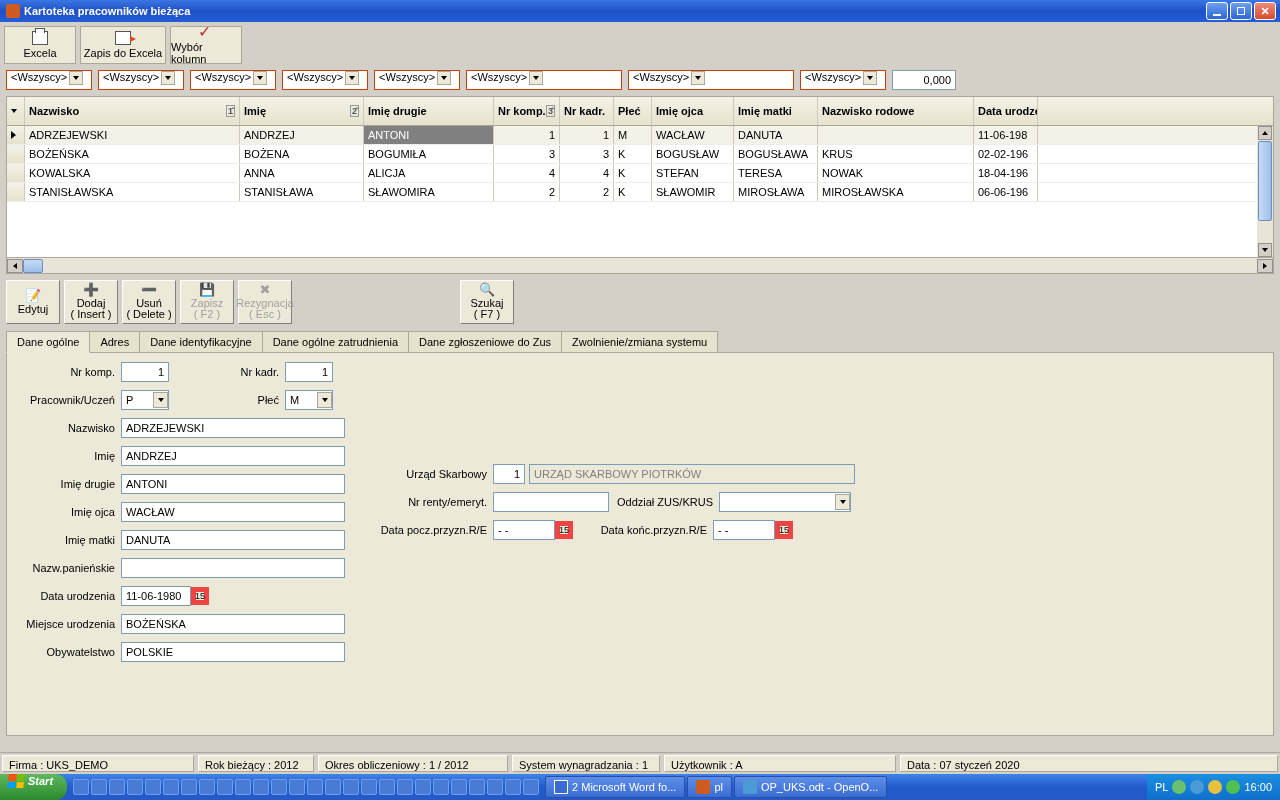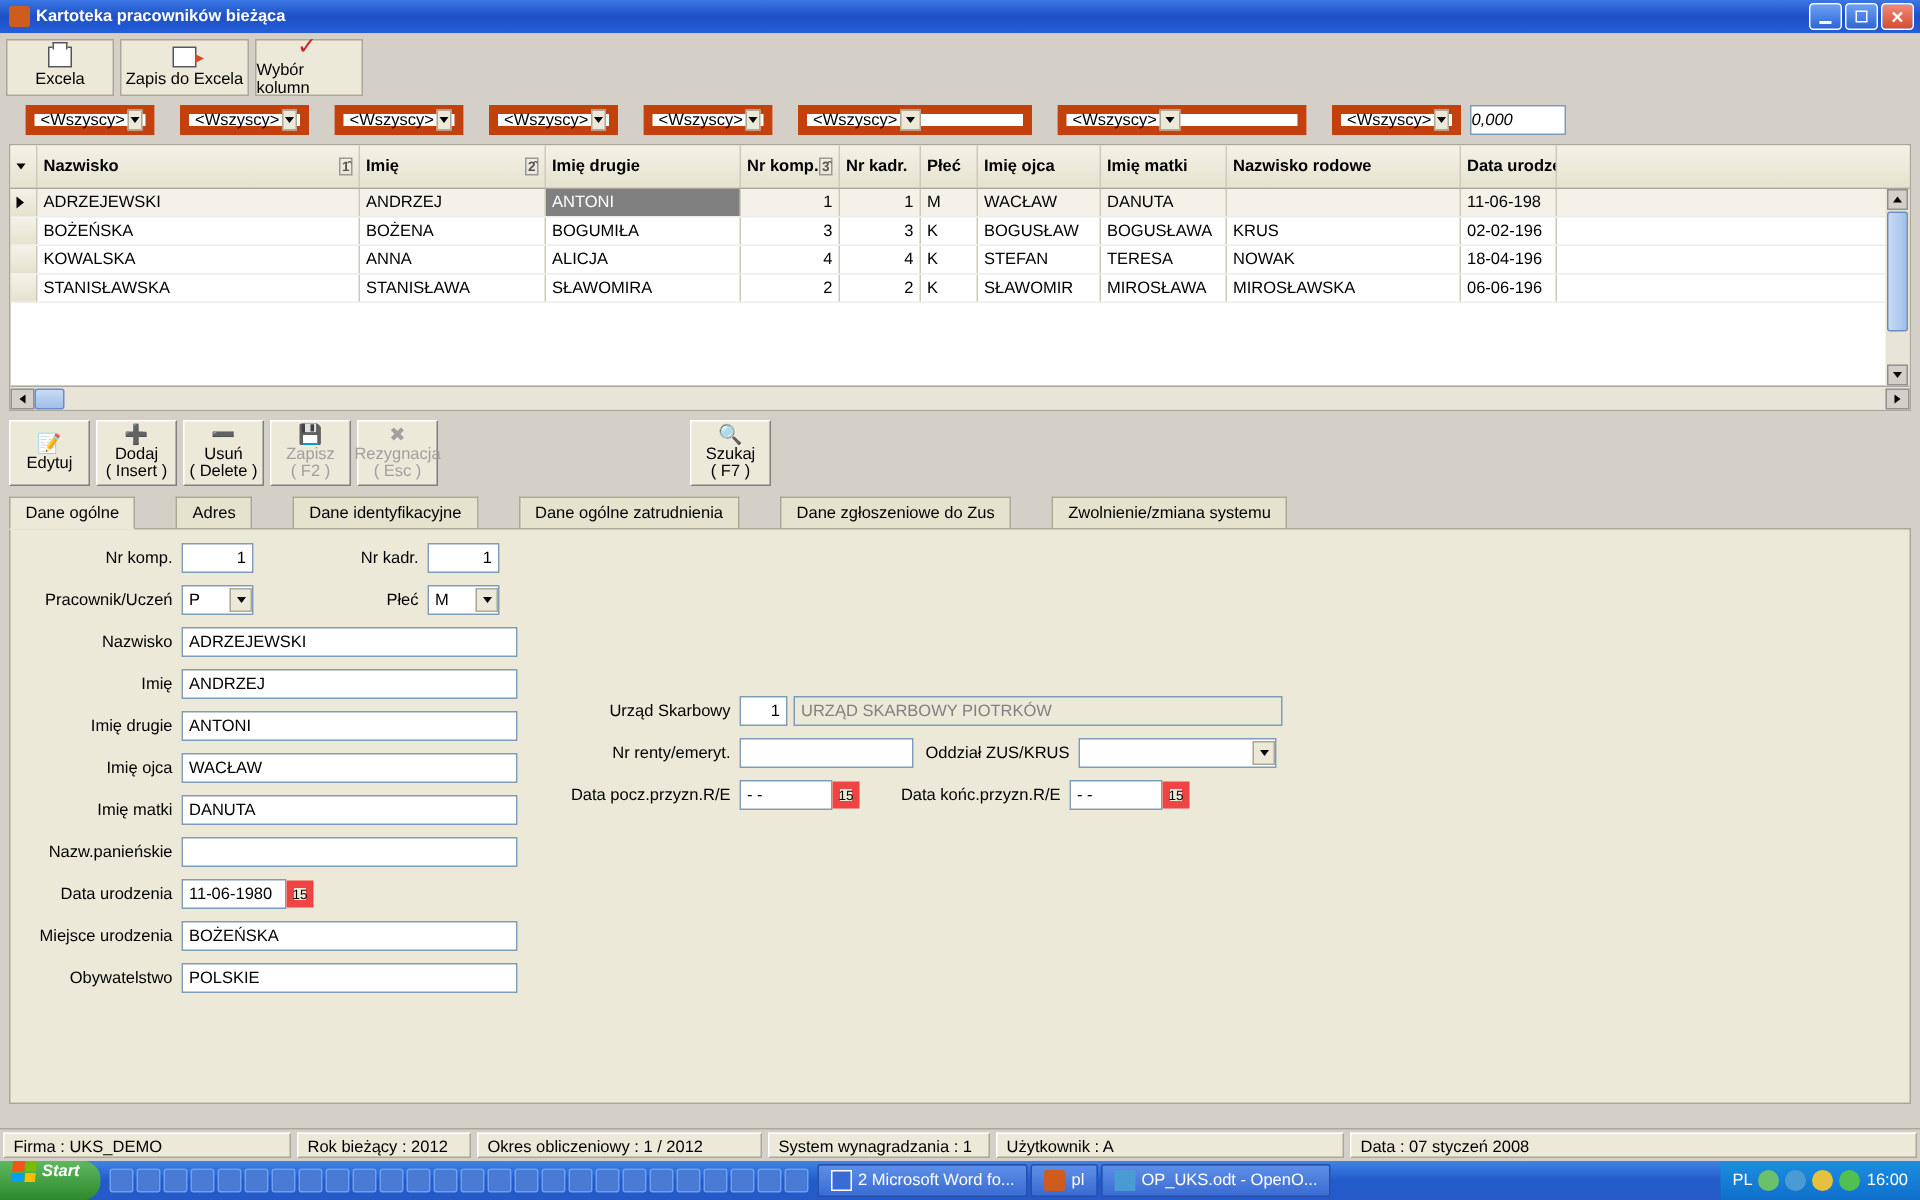--- a/index.html
+++ b/index.html
@@ -21,24 +21,24 @@
   .tb-btn { width:72px; height:38px; background:#ECE9D8; border:1px solid #ACA899; display:flex; flex-direction:column; align-items:center; justify-content:center; gap:2px; cursor:pointer; }
   .tb-btn .ico { width:16px; height:14px; }
   .ico-print { border:1px solid #555; position:relative; background:#fff; }
   .ico-print::before { content:""; position:absolute; top:-4px; left:2px; width:8px; height:4px; background:#fff; border:1px solid #555; border-bottom:none; }
   .ico-excel { border:1px solid #555; background:#fff; position:relative; }
   .ico-excel::after { content:""; position:absolute; right:-6px; top:4px; width:0; height:0; border-top:3px solid transparent; border-bottom:3px solid transparent; border-left:6px solid #D42; }
   .ico-check { color:#C62828; font-size:16px; line-height:14px; }
 
   
   .filter-row { display:flex; gap:6px; padding:2px 6px 6px; align-items:center; }
-  .dd { height:20px; border:6px solid #c2410c; background:#fff; display:flex; align-items:center; padding:0 2px 0 4px; cursor:pointer;margin-left:11px; }
+  .dd { height:20px; border:1px solid #c2410c; background:#fff; display:flex; padding:0 2px 0 4px; cursor:pointer; }
   .dd .arrow { width:14px; height:14px; background:#ECE9D8; border:1px solid #ACA899; display:flex; align-items:center; justify-content:center; margin-left:2px; }
   .arrow-down { width:0;height:0;border-left:3px solid transparent;border-right:3px solid transparent;border-top:4px solid #000; }
-  .numbox { height:20px; width:64px; border:1px solid #7F9DB9; background:#fff; text-align:left; padding-right:4px; line-height:18px;font-style:italic; }
+  .numbox { height:20px; width:64px; border:1px solid #7F9DB9; background:#fff; text-align:right; padding-right:4px; line-height:18px; }
 
   
   .grid-wrap { margin:0 6px; border:1px solid #ACA899; height:178px; display:flex; flex-direction:column; background:#fff; position:relative; }
   .grid-head { display:flex; background:linear-gradient(#F4F2E8,#E5E2CD); border-bottom:1px solid #ACA899; }
   .gh-cell, .gd-cell { border-right:1px solid #CDCABB; padding:2px 4px; display:flex; align-items:center; overflow:hidden; white-space:nowrap; }
   .gh-cell { font-weight:bold; height:28px; }
   .grid-body { flex:1; overflow:hidden; }
   .g-row { display:flex; height:19px; border-bottom:1px solid #EDEDED; }
   .g-row.sel { background:#F4F2E8; }
   .g-row .gd-cell:first-child { background:linear-gradient(#F4F2E8,#E5E2CD); }
@@ -54,21 +54,21 @@
   .sort-icon { margin-left:auto; font-size:9px; color:#555; border:1px solid #999; padding:0 1px; }
 
   
   .actions { display:flex; gap:4px; padding:6px; }
   .act-btn { width:54px; height:44px; background:#ECE9D8; border:1px solid #fff; border-right-color:#808080; border-bottom-color:#808080; display:flex; flex-direction:column; align-items:center; justify-content:center; text-align:center; line-height:11px; cursor:pointer; }
   .act-btn.disabled { color:#A0A0A0; }
   .act-btn .aico { height:14px; font-size:13px; }
   .actions .gap { width:160px; }
 
   
-  .tabs { display:flex; margin:0 6px;gap:28px; }
+  .tabs { display:flex; margin:0 6px; }
   .tab { padding:4px 10px; background:#ECE9D8; border:1px solid #ACA899; border-bottom:none; margin-right:-1px; cursor:pointer; position:relative; top:1px; }
   .tab.active { background:#ECE9D8; border-bottom:1px solid #ECE9D8; z-index:2; }
   .tab:not(.active){ background:#E5E2CD; }
   .form-panel { margin:0 6px; border:1px solid #ACA899; height:384px; background:#ECE9D8; padding:8px 8px; position:relative; }
 
   .frow { display:flex; align-items:center; margin-bottom:6px; height:22px; }
   .flabel { width:106px; text-align:right; padding-right:6px; }
   .finput { height:20px; border:1px solid #7F9DB9; background:#fff; padding:0 4px; line-height:18px; }
   .fselect { height:20px; border:1px solid #7F9DB9; background:#fff; display:flex; align-items:center; padding-left:4px; }
   .fselect .arrow { margin-left:auto; width:15px; height:16px; background:#ECE9D8; border:1px solid #ACA899; display:flex; align-items:center; justify-content:center; }
@@ -430,21 +430,21 @@
     </div>
   </div>
 </div>
 
 <div class="statusbar">
   <div class="status-cell" style="width:192px">Firma : UKS_DEMO</div>
   <div class="status-cell" style="width:116px">Rok bieżący : 2012</div>
   <div class="status-cell" style="width:190px">Okres obliczeniowy : 1 / 2012</div>
   <div class="status-cell" style="width:148px">System wynagradzania : 1</div>
   <div class="status-cell" style="width:232px">Użytkownik : A</div>
-  <div class="status-cell" style="flex:1">Data : 07 styczeń 2008</div>
+  <div class="status-cell" style="flex:1">Data : 07 styczeń 2020</div>
 </div>
 
 <div class="taskbar">
   <div class="start-btn">
     <div class="win-logo">
         <div></div>
         <div></div>
         <div></div>
         <div></div>
       </div>

